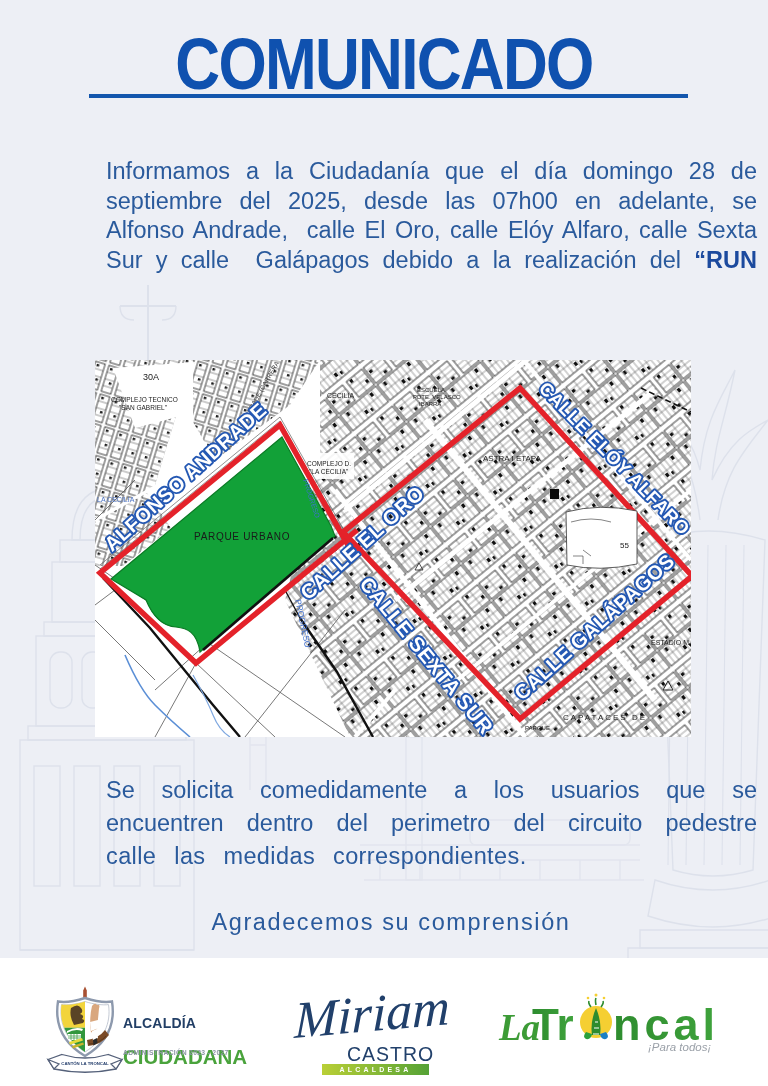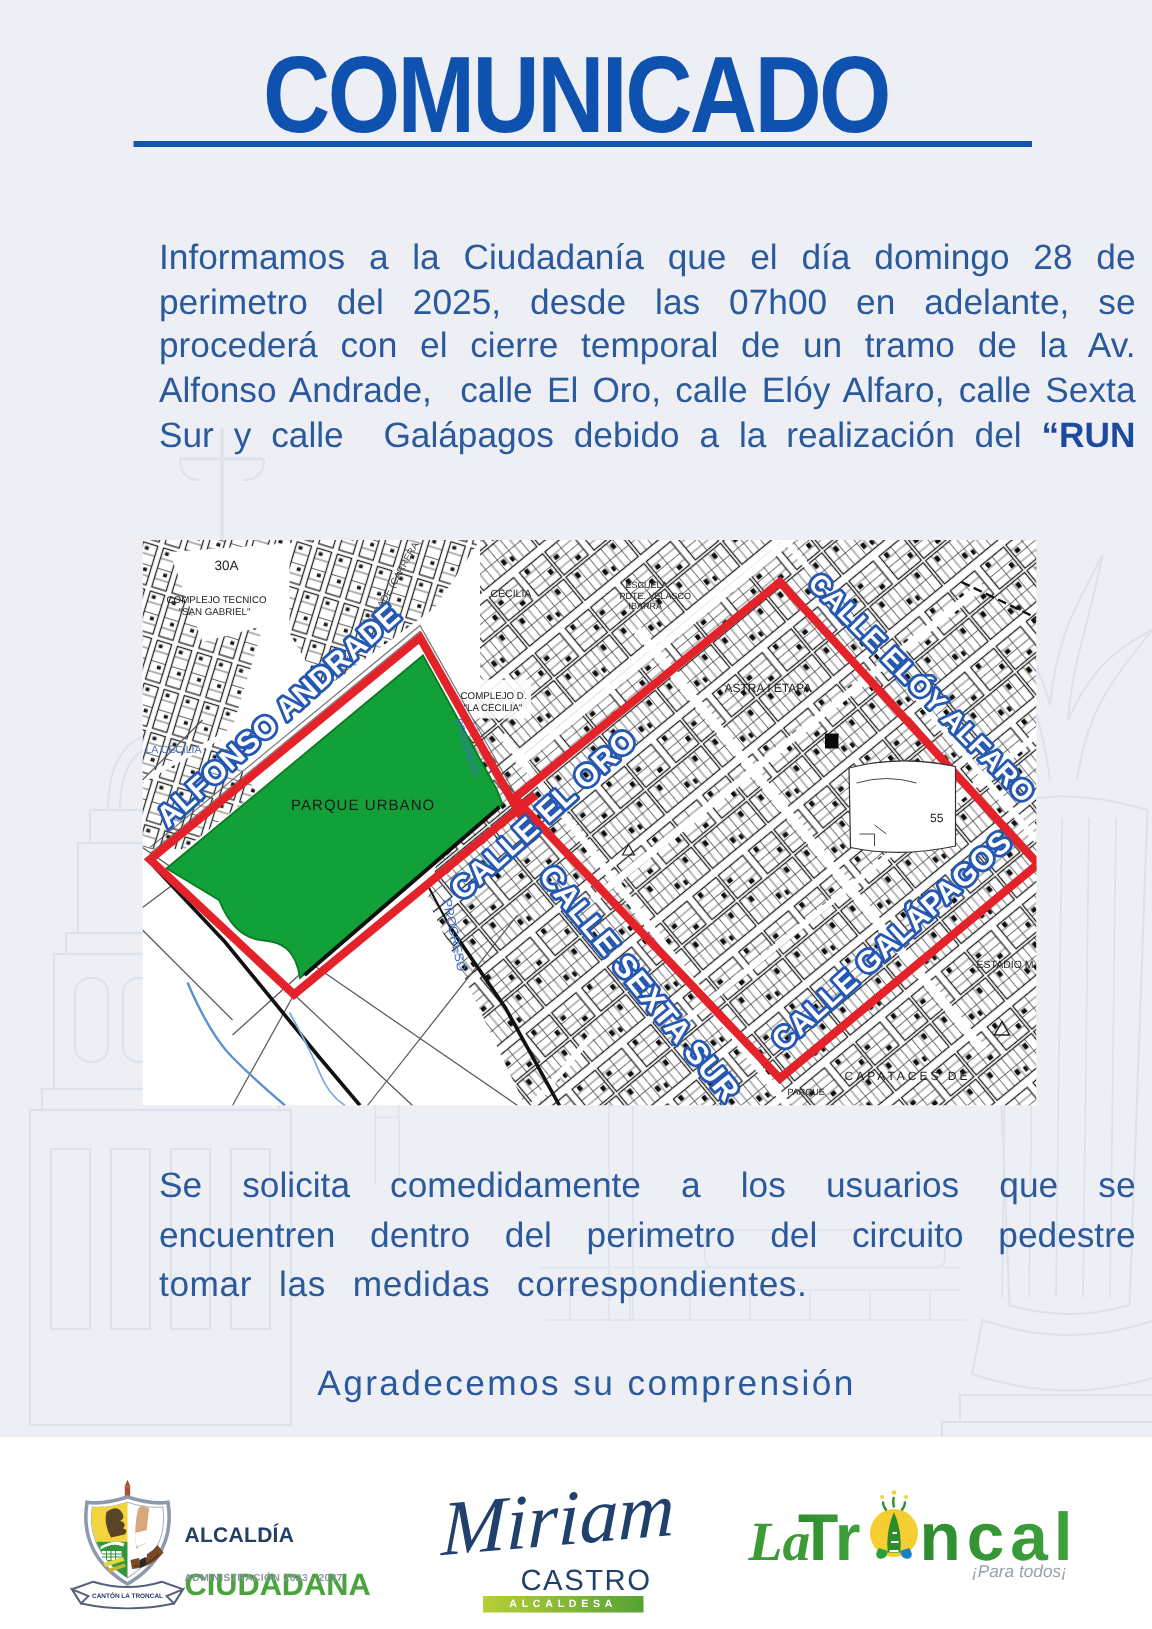--- a/index.html
+++ b/index.html
@@ -57,22 +57,21 @@
 <line x1="364" y1="880" x2="644" y2="880"></line>
 <path d="M380,860 v20 M420,860 v20 M460,860 v20 M500,860 v20 M540,860 v20 M580,860 v20 M620,860 v20"></path>
 <rect x="470" y="820" width="160" height="25" rx="6"></rect>
 <path d="M250,700 v90 M266,700 v90 M250,745 h16"></path>
 </g>
 </svg>
 <div class="title">COMUNICADO</div>
 <div class="rule"></div>
 <div class="para" style="top:158px">
   <div class="ln">Informamos a la Ciudadanía que el día domingo 28 de</div>
-  <div class="ln">perimetro del 2025, desde las 07h00 en adelante, se</div>
-  <div class="ln">procederá con el cierre temporal de un tramo de la Av.</div>
+  <div class="ln">septiembre del 2025, desde las 07h00 en adelante, se</div>
   <div class="ln">Alfonso Andrade,&nbsp; calle El Oro, calle Elóy Alfaro, calle Sexta</div>
   <div class="ln">Sur y calle&nbsp; Galápagos debido a la realización del <b class="dk">“RUN</b></div>
 </div>
 <svg width="596" height="377" viewBox="0 0 596 377" xmlns="http://www.w3.org/2000/svg" style="position:absolute;left:95px;top:360px">
 <defs>
 <pattern id="pb" width="48" height="48" patternUnits="userSpaceOnUse" patternTransform="rotate(-39.5 300 180)">
   <rect width="48" height="48" fill="#ffffff"></rect>
   <g fill="none" stroke="#1c1c1c" stroke-width="0.85">
     <rect x="1" y="1" width="46" height="20"></rect>
     <rect x="1" y="27" width="21" height="20"></rect>
@@ -180,21 +179,21 @@
 <path d="M320,210 l4,-7 4,7 z" fill="none" stroke="#222" stroke-width="0.8"></path>
 <text transform="translate(95,122) rotate(-42)" font-family="Liberation Sans,sans-serif" font-weight="bold" font-size="20" letter-spacing="0.5" fill="#ffffff" stroke="#2458b3" stroke-width="3.8" paint-order="stroke" stroke-linejoin="round" text-anchor="middle">ALFONSO ANDRADE</text>
 <text transform="translate(272,188) rotate(-42)" font-family="Liberation Sans,sans-serif" font-weight="bold" font-size="20.5" letter-spacing="0.5" fill="#ffffff" stroke="#2458b3" stroke-width="3.8" paint-order="stroke" stroke-linejoin="round" text-anchor="middle">CALLE EL ORO</text>
 <text transform="translate(326,300) rotate(50.5)" font-family="Liberation Sans,sans-serif" font-weight="bold" font-size="20.5" letter-spacing="0.5" fill="#ffffff" stroke="#2458b3" stroke-width="3.8" paint-order="stroke" stroke-linejoin="round" text-anchor="middle">CALLE SEXTA SUR</text>
 <text transform="translate(515,103) rotate(45.5)" font-family="Liberation Sans,sans-serif" font-weight="bold" font-size="18.5" letter-spacing="0.5" fill="#ffffff" stroke="#2458b3" stroke-width="3.8" paint-order="stroke" stroke-linejoin="round" text-anchor="middle">CALLE ELÓY ALFARO</text>
 <text transform="translate(504,272) rotate(-42)" font-family="Liberation Sans,sans-serif" font-weight="bold" font-size="20" letter-spacing="0.5" fill="#ffffff" stroke="#2458b3" stroke-width="3.8" paint-order="stroke" stroke-linejoin="round" text-anchor="middle">CALLE GALÁPAGOS</text>
 </svg>
 <div class="para lh33" style="top:777px">
   <div class="ln" style="height:33px">Se solicita comedidamente a los usuarios que se</div>
   <div class="ln" style="height:33px">encuentren dentro del perimetro del circuito pedestre</div>
-  <div class="ln last" style="word-spacing:11px;letter-spacing:0.4px">tomar las medidas correspondientes.</div>
+  <div class="ln last" style="word-spacing:11px;letter-spacing:0.4px">calle las medidas correspondientes.</div>
 </div>
 <div class="center" style="top:909px;padding-left:7px">Agradecemos su comprensión</div>
 <div style="position:absolute;left:0;top:958px;width:768px;height:128px;background:#ffffff"></div>
 <svg width="84" height="92" viewBox="0 0 84 92" style="position:absolute;left:43px;top:984px" xmlns="http://www.w3.org/2000/svg">
 <rect x="40.2" y="7" width="3.6" height="8" fill="#a85032"></rect>
 <path d="M42,2.5 l2,4.5 h-4 z" fill="#a85032"></path>
 <path d="M42,14 C53,17.5 63,18.5 69,17.5 C72.5,40 64,59 42,72 C20,59 11.5,40 15,17.5 C21,18.5 31,17.5 42,14 Z" fill="#ffffff" stroke="#8d99ad" stroke-width="2.4"></path>
 <path d="M42,17.5 C51,20.5 60,21.3 65.5,20.6 C68.2,39 61,56 42,68 C23,56 15.8,39 18.5,20.6 C24,21.3 33,20.5 42,17.5 Z" fill="none" stroke="#aab3c2" stroke-width="0.7"></path>
 <path d="M42,17.5 C33,20.5 24,21.3 18.5,20.6 C17.3,28.7 18.2,36.5 21.2,43.8 L42,43.8 Z" fill="#f2d43c"></path>
 <path d="M42,43.8 L21.2,43.8 C25.2,53.4 32,61.7 42,68 Z" fill="#31973d"></path>

